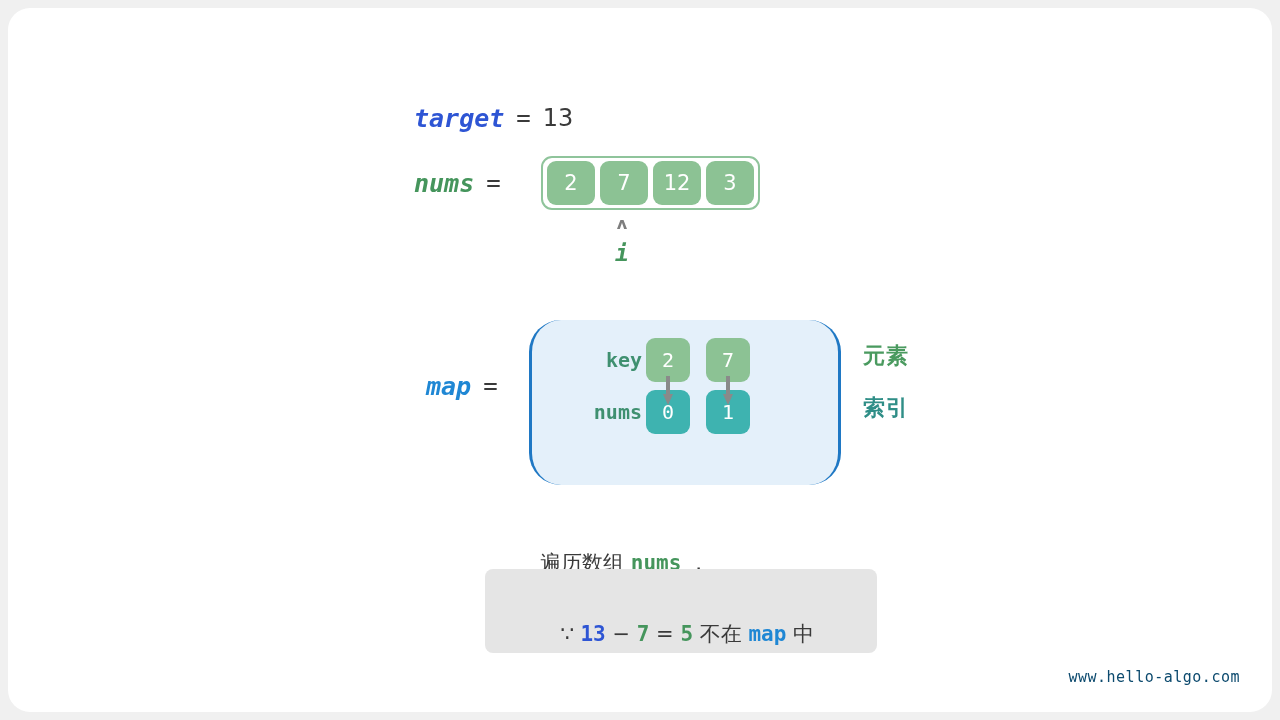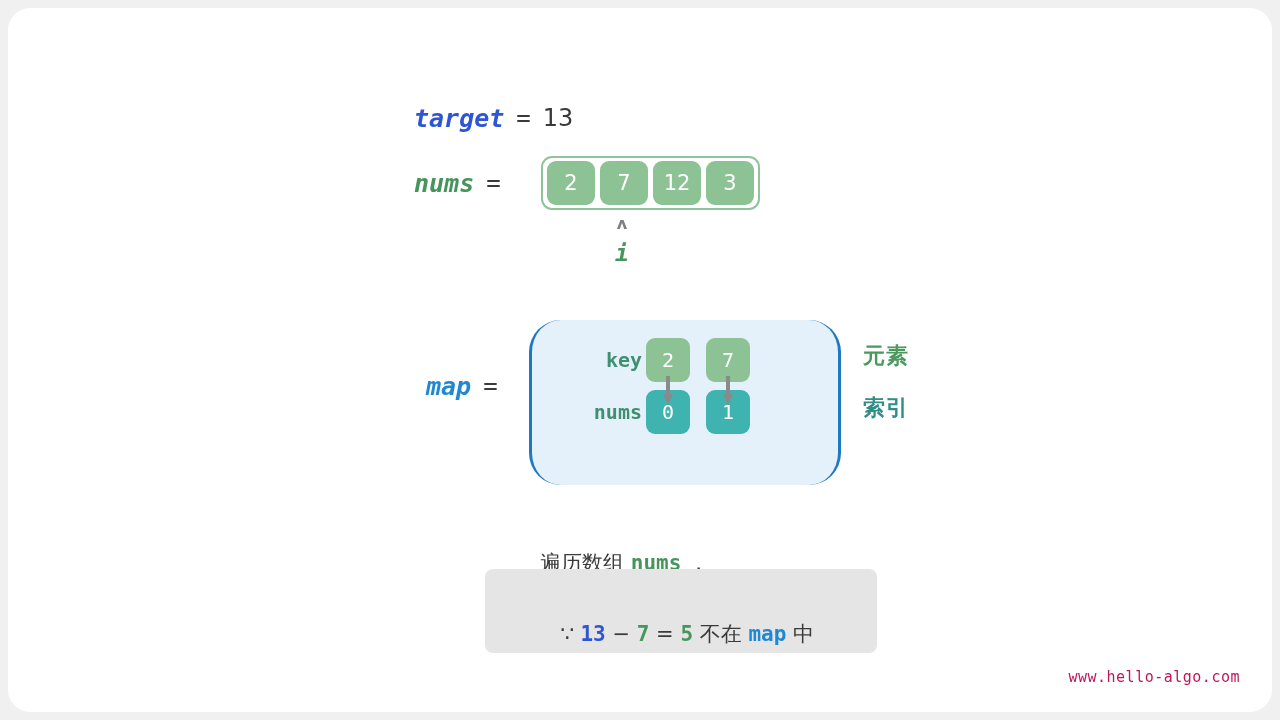--- a/index.html
+++ b/index.html
@@ -297,21 +297,21 @@
     color: #3a3a3a;
   }
 
   
   #watermark {
     position: absolute;
     right: 32px;
     bottom: 26px;
     font-family: "DejaVu Sans Mono", "Liberation Mono", monospace;
     font-size: 15px;
-    color: #be185d;
+    color: #0c4a6e;
     letter-spacing: 0.5px;
   }
 </style>
 </head>
 <body>
 
 <div id="page">
   <div id="card">
 
     <div id="target-row">

